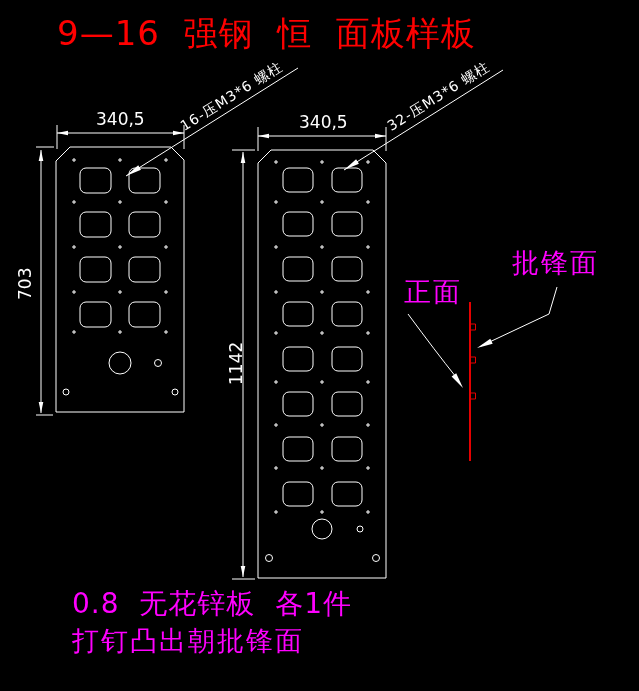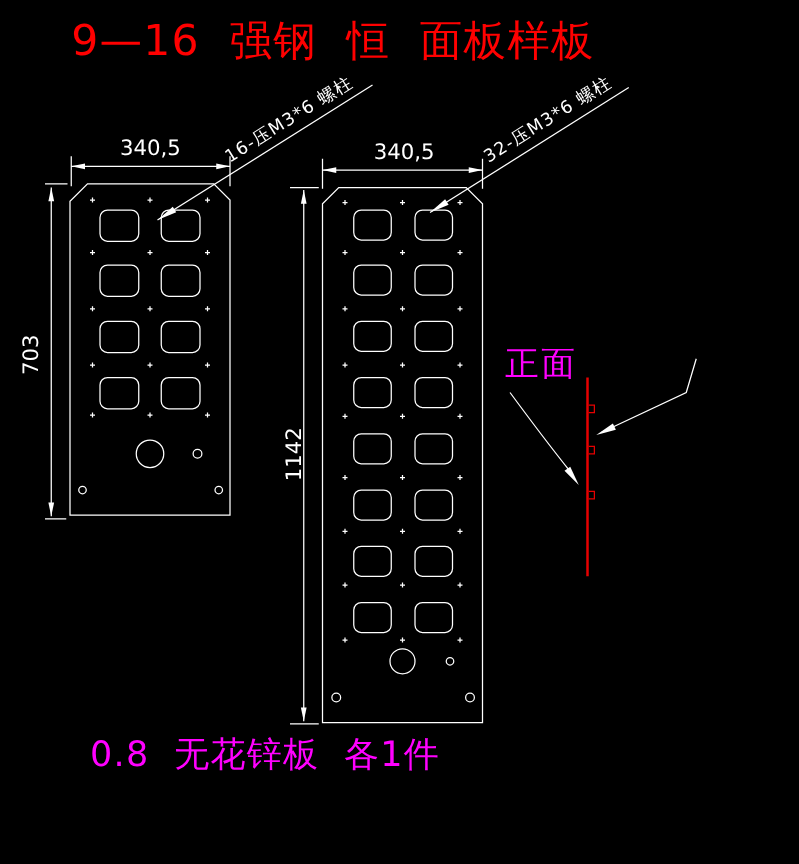--- a/index.html
+++ b/index.html
@@ -118,15 +118,17 @@
   <div class="txt dim" style="left:96px;top:111px;">340,5</div>
   <div class="txt dim" style="left:299px;top:114px;">340,5</div>
 
   <div class="txt vdim" style="left:17px;top:300px;">703</div>
   <div class="txt vdim" style="left:228px;top:385px;">1142</div>
 
   <div class="txt leader" style="left:178px;top:121px;">16-压M3*6 螺柱</div>
   <div class="txt leader" style="left:385px;top:121px;">32-压M3*6 螺柱</div>
 
   <div class="txt mag face" style="left:404px;top:278px;">正面</div>
+  <div class="txt mag face" style="left:512px;top:249px;">批锋面</div>
 
   <div class="txt mag note1" style="left:72px;top:589px;text-align:center;">0.8  无花锌板  各1件</div>
+  <div class="txt mag note2" style="left:72px;top:627px;">打钉凸出朝批锋面</div>
 </div>
 
 </body></html>

